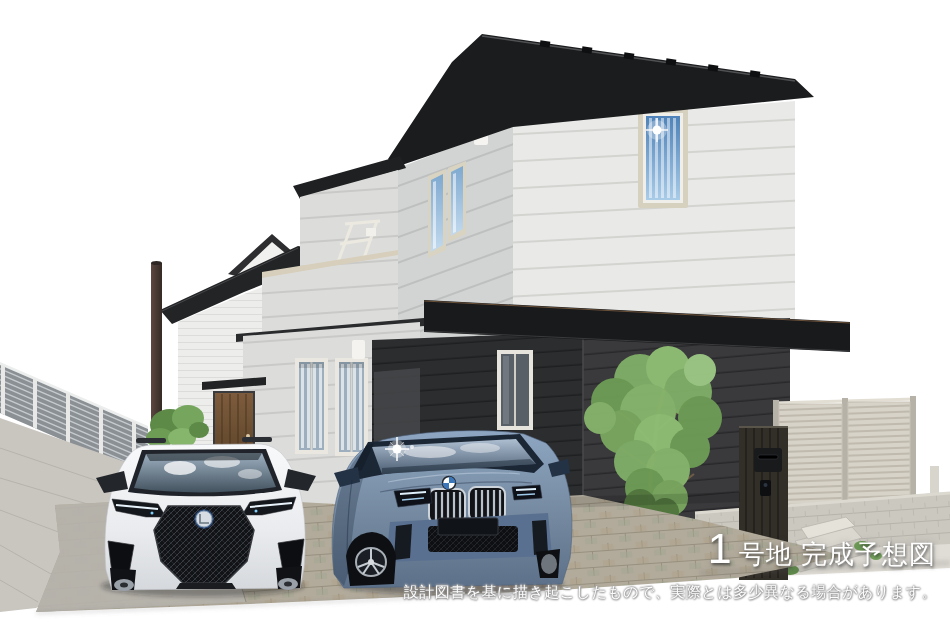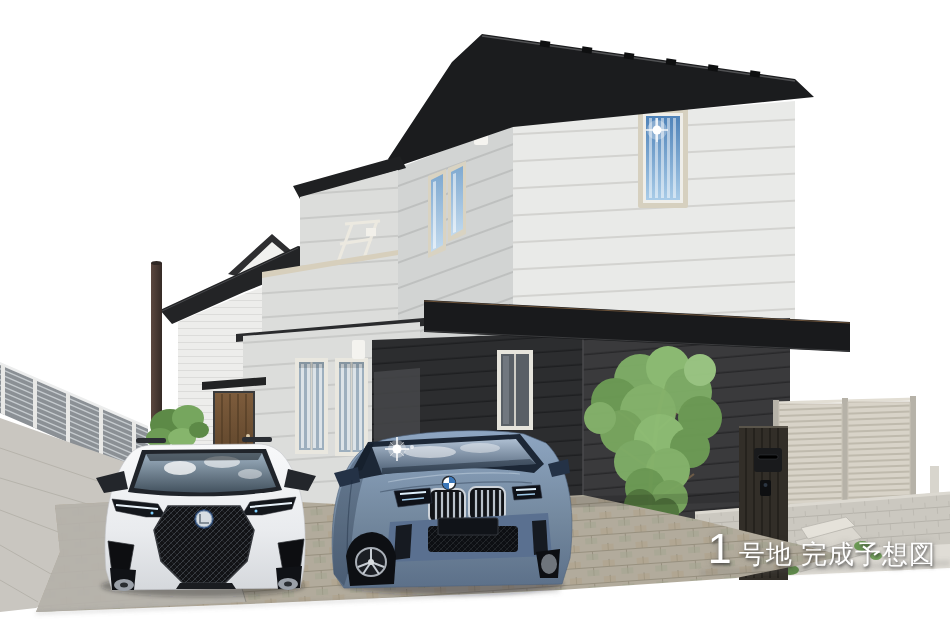--- a/index.html
+++ b/index.html
@@ -494,15 +494,16 @@
     <polyline points="36,613 250,605 560,591" fill="none" stroke="rgba(120,120,120,.25)" stroke-width="3" filter="url(#soft)"></polyline>
   </g>
 </svg>
 
 <div class="caption">
   <span class="lot-num">1</span>
   <span class="lot-label">号地 完成予想図</span>
 </div>
 
 <div class="disclaimer">
+  <div>設計図書を基に描き起こしたもので、実際とは多少異なる場合があります。</div>
 </div>
 
 </div>
 
 </body></html>

